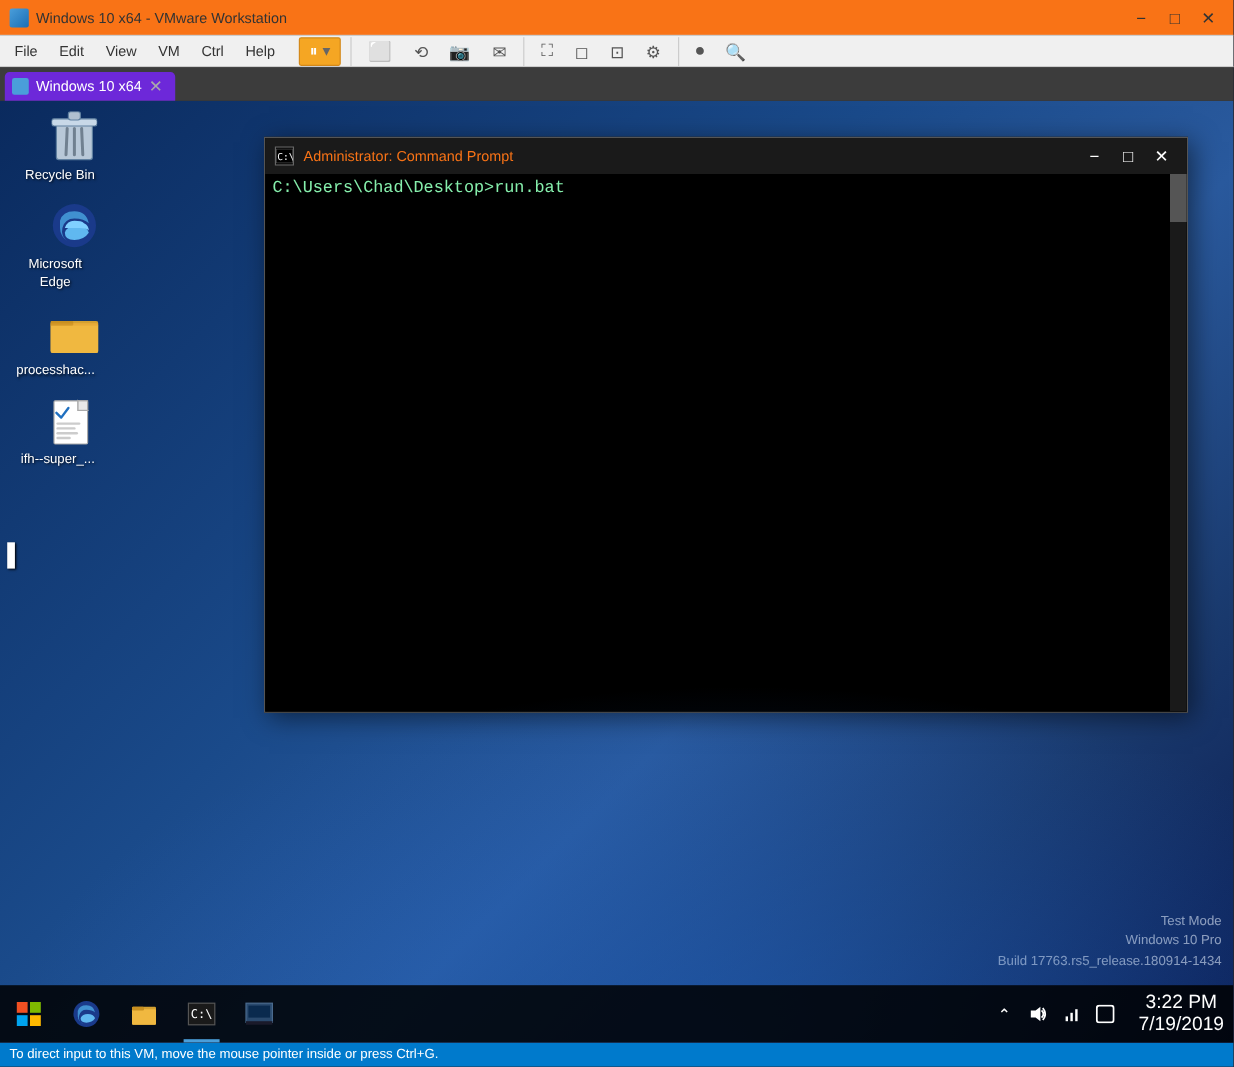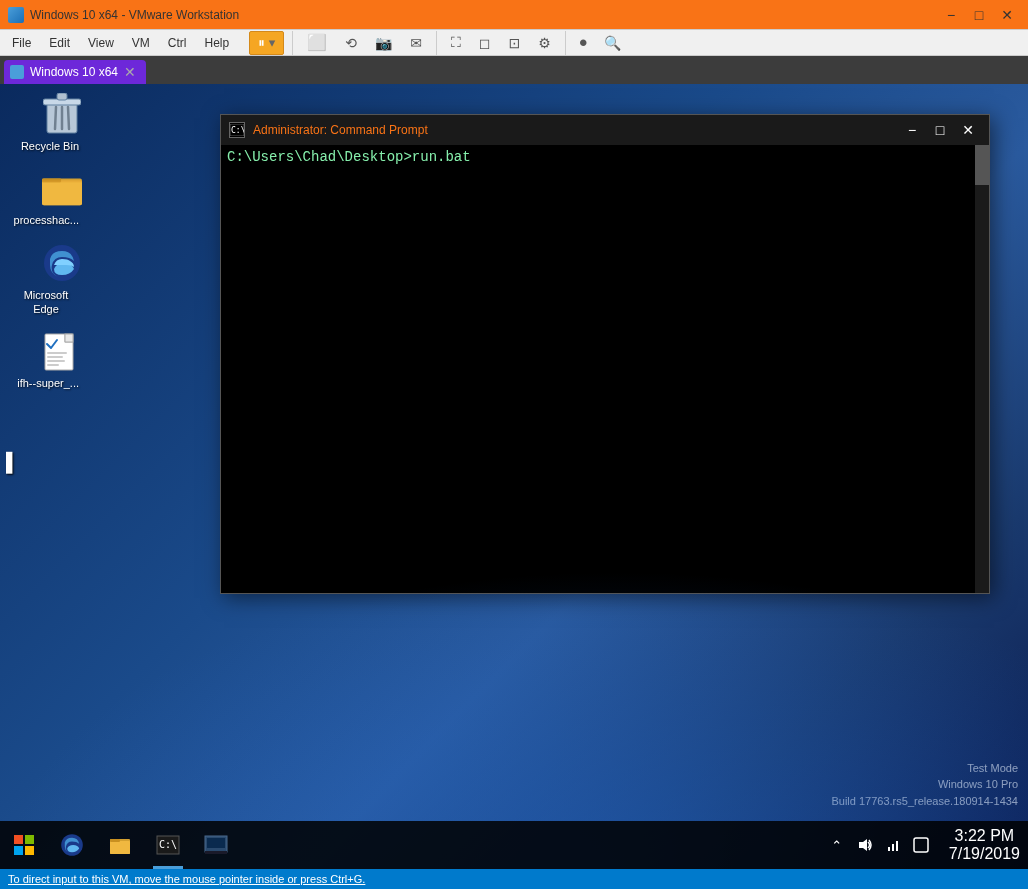--- a/index.html
+++ b/index.html
@@ -345,21 +345,20 @@
       height: 20px;
       background: #007acc;
       display: flex;
       align-items: center;
       padding: 0 8px;
       flex-shrink: 0;
     }
     .status-text {
       font-size: 11px;
       color: white;
-      text-decoration: underline;
     }
   </style>
 </head>
 <body>
 
 <div class="vmware-window">
 
   <div class="title-bar">
     <span class="title-bar-icon"></span>
     <span class="title-bar-text">Windows 10 x64 - VMware Workstation</span>
@@ -423,40 +422,40 @@
               <line x1="13" y1="14" x2="12" y2="36" stroke="#708090" stroke-width="2.5" stroke-linecap="round"></line>
               <line x1="19" y1="14" x2="19" y2="36" stroke="#708090" stroke-width="2.5" stroke-linecap="round"></line>
               <line x1="25" y1="14" x2="26" y2="36" stroke="#708090" stroke-width="2.5" stroke-linecap="round"></line>
             </svg>
           </div>
           <span class="icon-label">Recycle Bin</span>
         </div>
 
         <div class="desktop-icon">
           <div class="icon-img">
+            <svg width="40" height="40" viewBox="0 0 40 40">
+              <circle cx="20" cy="20" r="18" fill="#1a3a8a"></circle>
+              <path d="M8 16 Q10 8 20 8 Q30 8 32 18 Q28 14 20 14 Q12 14 10 22 Q8 30 16 34 Q8 30 8 22 Z" fill="#4090d0"></path>
+              <path d="M12 26 Q14 20 22 20 Q30 20 32 26 Q28 32 20 32 Q12 32 12 26Z" fill="#60b8f0"></path>
+              <path d="M28 18 Q32 20 32 24 Q30 22 24 22 L12 22 Q14 16 20 16 Q26 16 28 18Z" fill="#80d0ff"></path>
+            </svg>
+          </div>
+          <span class="icon-label">Microsoft Edge</span>
+        </div>
+
+        <div class="desktop-icon">
+          <div class="icon-img">
             <svg width="42" height="36" viewBox="0 0 42 36">
               <rect x="0" y="8" width="42" height="28" rx="2" fill="#d4a030"></rect>
               <rect x="0" y="10" width="42" height="26" rx="2" fill="#f0b840"></rect>
               <rect x="0" y="8" width="20" height="4" rx="1" fill="#c89020"></rect>
               <rect x="0" y="10" width="42" height="2" fill="#e0a030" opacity="0.5"></rect>
             </svg>
           </div>
           <span class="icon-label">processhac...</span>
-        </div>
-
-        <div class="desktop-icon">
-          <div class="icon-img">
-            <svg width="40" height="40" viewBox="0 0 40 40">
-              <circle cx="20" cy="20" r="18" fill="#1a3a8a"></circle>
-              <path d="M8 16 Q10 8 20 8 Q30 8 32 18 Q28 14 20 14 Q12 14 10 22 Q8 30 16 34 Q8 30 8 22 Z" fill="#4090d0"></path>
-              <path d="M12 26 Q14 20 22 20 Q30 20 32 26 Q28 32 20 32 Q12 32 12 26Z" fill="#60b8f0"></path>
-              <path d="M28 18 Q32 20 32 24 Q30 22 24 22 L12 22 Q14 16 20 16 Q26 16 28 18Z" fill="#80d0ff"></path>
-            </svg>
-          </div>
-          <span class="icon-label">Microsoft Edge</span>
         </div>
 
 
         <div class="desktop-icon">
           <div class="icon-img">
             <svg width="38" height="42" viewBox="0 0 38 42">
               <rect x="2" y="4" width="28" height="36" rx="1" fill="white" stroke="#aaa" stroke-width="1"></rect>
               <path d="M22 4 L30 12 L22 12 Z" fill="#ccc" stroke="#aaa" stroke-width="1"></path>
               <rect x="22" y="4" width="8" height="8" rx="0" fill="#e8e8e8" stroke="#aaa" stroke-width="1"></rect>
 

